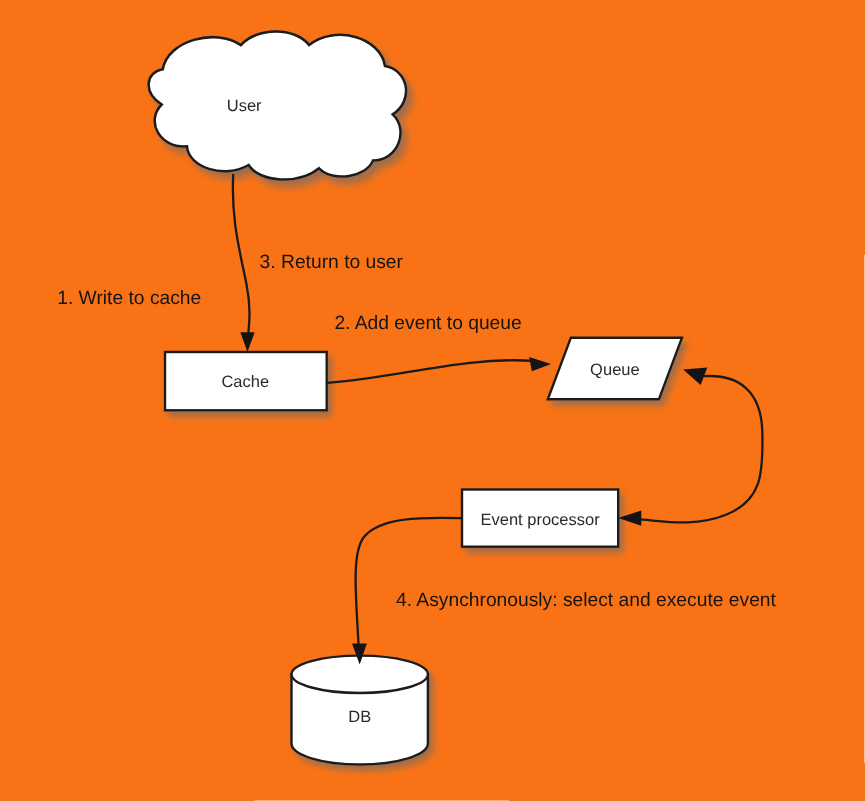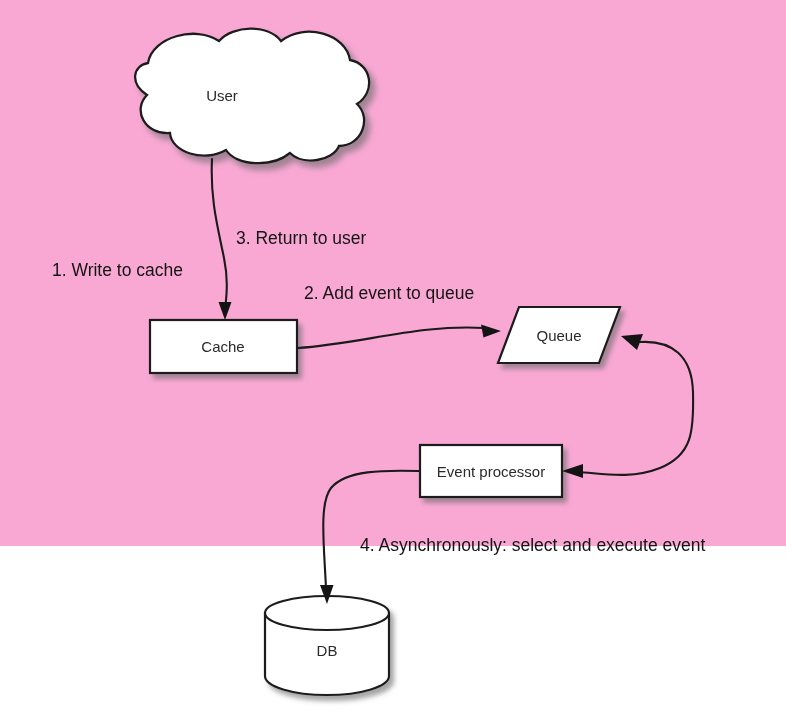--- a/index.html
+++ b/index.html
@@ -11,22 +11,22 @@
   body {
     width: 786px;
     height: 728px;
     overflow: hidden;
     font-family: "Liberation Sans", sans-serif;
     color: #1a1a1a;
   }
   #diagram-root {
     position: relative;
     width: 786px;
-    height: 546px;
-    background: #f9a8d4;
+    height: 728px;
+    background: #f97316;
   }
   #diagram-svg {
     position: absolute;
     left: 0;
     top: 0;
     width: 786px;
     height: 728px;
     display: block;
   }
   .node-label {

